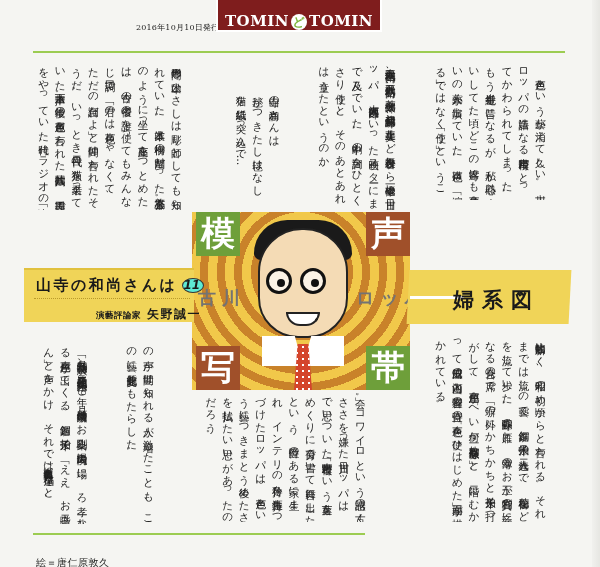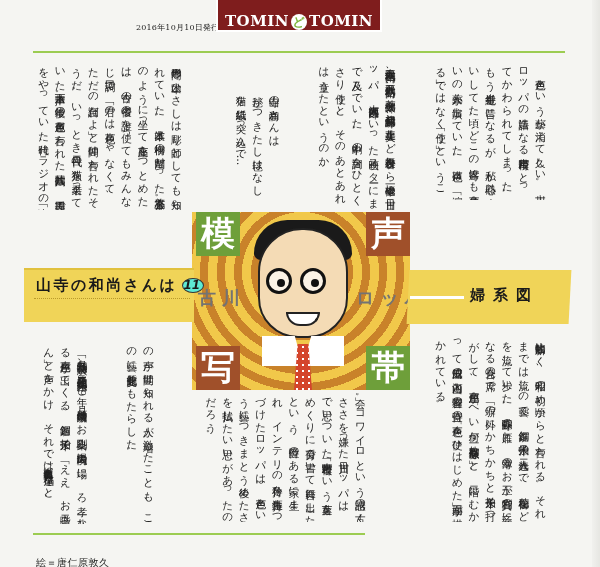--- a/index.html
+++ b/index.html
@@ -38,21 +38,21 @@
   .banner-left { position: absolute; left: 24px; top: 268px; width: 170px; height: 54px; background: #f0d458; }
   .banner-left::before { content: ""; position: absolute; left: 0; top: 0; width: 170px; height: 2px; background: #e1c13e; }
   .banner-right { position: absolute; left: 408px; top: 270px; width: 162px; height: 54px; background: #f0d458; transform: skewX(-3deg); }
   .series-title { position: absolute; left: 36px; top: 276px; font-size: 15px; font-weight: bold; letter-spacing: 2.5px; color: #1a1a1a; font-family: "DejaVu Sans", sans-serif; }
   .series-num { display: inline-block; margin-left: 5px; width: 22px; height: 15px; border-radius: 50%; background: #5eead4; border: 1px solid #333; font-size: 12px; line-height: 13px; text-align: left; font-style: italic; vertical-align: middle; letter-spacing: 0; }
   .banner-divider { position: absolute; left: 34px; top: 298px; width: 156px; height: 1px; border-top: 1px dotted #b99a2a; }
   .byline { position: absolute; left: 96px; top: 303px; font-family: "DejaVu Sans", sans-serif; font-weight: bold; color: #1a1a1a; }
   .byline .role { font-size: 8.5px; letter-spacing: 0.5px; }
   .byline .name { font-size: 12px; margin-left: 6px; letter-spacing: 1.5px; }
 
-  .subtitle { position: absolute; left: 470px; top: 286px; font-size: 15px; font-weight: bold; letter-spacing: 8px; color: #1a1a1a; font-family: "DejaVu Serif", serif; }
+  .subtitle { position: absolute; left: 453px; top: 286px; font-size: 21px; font-weight: bold; letter-spacing: 8px; color: #1a1a1a; font-family: "DejaVu Serif", serif; }
 
   
   .illus { position: absolute; left: 192px; top: 212px; width: 218px; height: 178px; overflow: hidden; background: #f2c94b; }
   .illus .rings { position: absolute; left: -60px; top: -110px; width: 340px; height: 340px; border-radius: 50%;
     background: repeating-radial-gradient(circle at 50% 50%, #f1c84a 0 9px, #c9822a 9px 17px); }
   .kanji-block { position: absolute; width: 44px; height: 44px; display: flex; align-items: center; justify-content: center; color: #fff; font-size: 34px; font-weight: bold; font-family: "DejaVu Sans", sans-serif; }
   .kb-mo { left: 196px; top: 212px; background: #6e9f3a; }
   .kb-sei { left: 366px; top: 212px; background: #a0502a; }
   .kb-sha { left: 196px; top: 346px; background: #a0502a; }
   .kb-tai { left: 366px; top: 346px; background: #6e9f3a; }
@@ -126,20 +126,23 @@
   <div class="kanji-block kb-mo">模</div>
   <div class="kanji-block kb-sei">声</div>
   <div class="kanji-block kb-sha">写</div>
   <div class="kanji-block kb-tai">帯</div>
 
   <div class="banner-left"></div>
   <div class="series-title">
     <span>山寺の和尚さんは</span><span class="series-num">11</span>
   </div>
   <div class="banner-divider"></div>
+  <div class="byline">
+    <span class="role">演藝評論家</span><span class="name">矢野誠一</span>
+  </div>
 
   <div class="name-overlay name-furukawa">古川</div>
   <div class="name-overlay name-roppa">ロッパ</div>
 
   <div class="banner-right"></div>
   <div class="name-dash"></div>
   <div class="subtitle">婦系図</div>
 
   <div class="col col-bot-right">
     <p class="noindent">比較的新しく、昭和の初め頃からと言われる。それまでは流しの藝で、銅鑼と拍子木の二人連れで、花柳街などを流して歩いた。森鷗外の『雁』に、薄幸のお玉が高利貸の妾になる見合の席で、「塀の外にかちかちと拍子木を打つ音」がして、声色屋が「へい何か一枚御贔屓様を」と、二階にむかって成田屋の河内山と音羽屋の直侍の「声色を使ひはじめた」場面が描かれている。</p>

